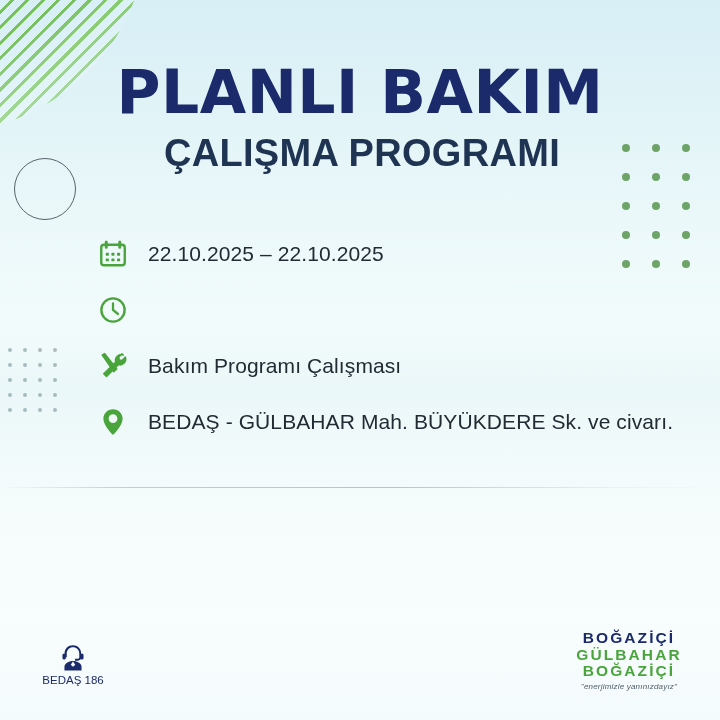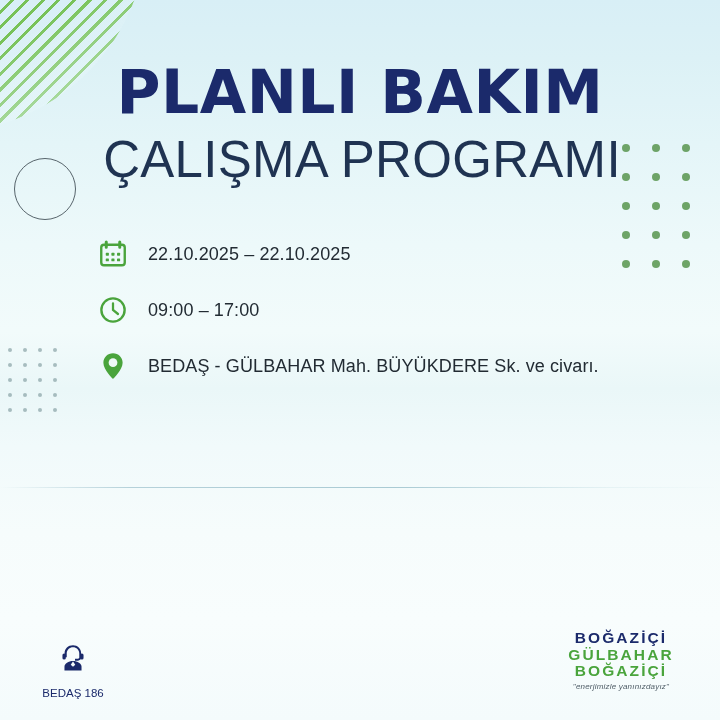--- a/index.html
+++ b/index.html
@@ -63,36 +63,36 @@
     background:linear-gradient(90deg, rgba(150,190,200,0) 0%, rgba(130,175,190,.55) 18%, rgba(120,170,185,.6) 55%, rgba(150,195,205,.15) 85%, rgba(150,195,205,0) 100%);
   }
   
   #header{position:absolute;left:0;top:62px;width:720px;text-align:center;}
   #title-main{
     font-size:60px;font-weight:bold;letter-spacing:.5px;
     color:#1b2a6b;line-height:1;margin:0;
     font-family:"DejaVu Sans", sans-serif;
   }
   #title-sub{
-    font-size:51px;font-weight:400;letter-spacing:.3px;
+    font-size:38px;font-weight:700;letter-spacing:.3px;
     color:#1f3352;line-height:1;margin:12px 0 0 4px;
     font-family:"Liberation Sans", sans-serif;
   }
   
   #info-list{position:absolute;left:96px;top:228px;width:600px;}
   .info-row{display:flex;align-items:center;height:52px;margin-bottom:4px;}
   .info-icon{width:34px;min-width:34px;height:34px;display:flex;align-items:center;justify-content:center;margin-right:18px;}
-  .info-text{font-size:18px;color:#222b33;white-space:nowrap;letter-spacing:.1px;}
+  .info-text{font-size:21px;color:#222b33;white-space:nowrap;letter-spacing:.1px;}
   
   #footer-contacts{position:absolute;left:30px;top:640px;display:flex;align-items:flex-end;}
   .contact{display:flex;flex-direction:column;align-items:center;margin-right:24px;width:86px;}
   .contact-icon{height:34px;display:flex;align-items:flex-end;justify-content:center;}
-  .contact-label{margin-top:13px;font-size:11.5px;color:#1b2a6b;white-space:nowrap;font-weight:500;}
-  
-  #brand-logo{position:absolute;right:28px;top:630px;text-align:center;width:142px;}
+  .contact-label{margin-top:0;font-size:11.5px;color:#1b2a6b;white-space:nowrap;font-weight:500;}
+  
+  #brand-logo{position:absolute;right:20px;top:630px;text-align:center;width:142px;}
   .logo-line{font-weight:bold;letter-spacing:2.1px;line-height:1.08;font-size:15.5px;}
   #logo-line1{color:#1b2a6b;}
   #logo-line2,#logo-line3{color:#4aa43c;}
   #logo-tagline{
     margin-top:2px;font-size:8px;font-style:italic;color:#4e5c66;letter-spacing:.2px;
   }
 </style>
 </head>
 <body>
 
@@ -169,23 +169,31 @@
       <span class="info-text">22.10.2025 – 22.10.2025</span>
     </div>
 
     <div class="info-row">
       <span class="info-icon">
         <svg width="30" height="30" viewBox="0 0 24 24" fill="none" stroke="#4aa43c" stroke-width="1.9">
           <circle cx="12" cy="12" r="9.3"></circle>
           <path d="M12 6.6V12l4 3.2" stroke-linecap="round" stroke-width="1.8"></path>
         </svg>
       </span>
-      <span class="info-text">09:00 – 17:00</span>
-    </div>
-
+    </div>
+
+    <div class="info-row">
+      <span class="info-icon">
+        <svg width="30" height="30" viewBox="0 0 24 24" fill="#4aa43c" stroke="#4aa43c" stroke-width="1.2">
+          <path d="M3.4 3.2l2-1.1 9.6 12.2-2.4 2.2L3.4 3.2z" stroke-linejoin="round"></path>
+          <path d="M20.2 3.2a4.6 4.6 0 0 0-6 5.7L4.6 18.2l2.2 2.2 9.4-9.5a4.6 4.6 0 0 0 5.7-6l-2.7 2.7-2.2-.4-.4-2.2 2.6-2.8z" stroke-linejoin="round"></path>
+        </svg>
+      </span>
+      <span class="info-text">Bakım Programı Çalışması</span>
+    </div>
 
     <div class="info-row">
       <span class="info-icon">
         <svg width="30" height="30" viewBox="0 0 24 24">
           <path d="M12 1.8c-4.3 0-7.7 3.4-7.7 7.6 0 5.6 7.7 13 7.7 13s7.7-7.4 7.7-13c0-4.2-3.4-7.6-7.7-7.6z" fill="#4aa43c"></path>
           <circle cx="12" cy="9.3" r="3.5" fill="#eef9f6"></circle>
         </svg>
       </span>
       <span class="info-text">BEDAŞ - GÜLBAHAR Mah. BÜYÜKDERE Sk. ve civarı.</span>
     </div>

